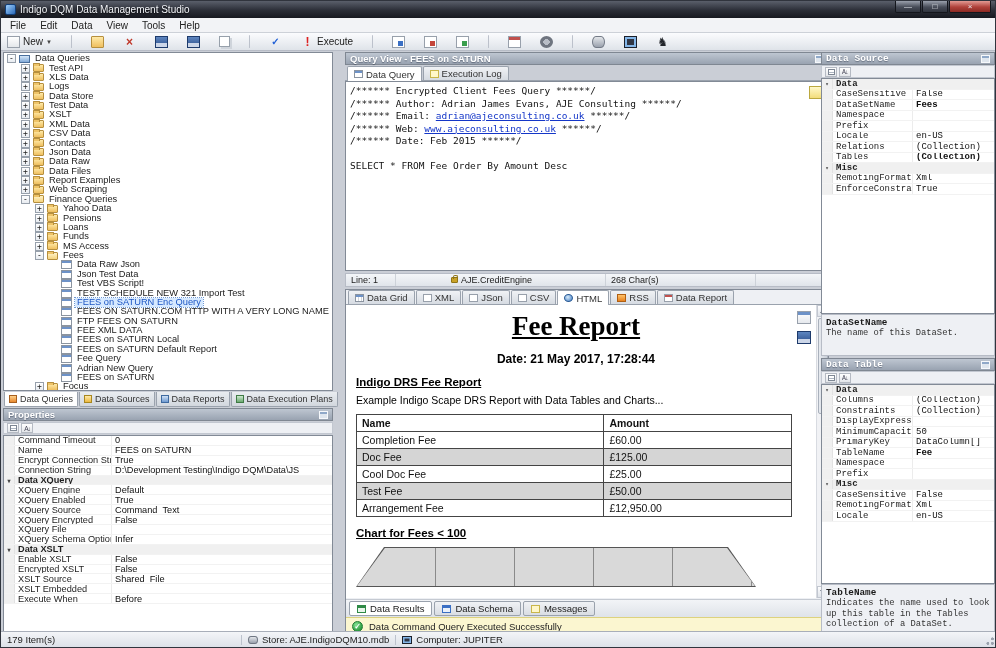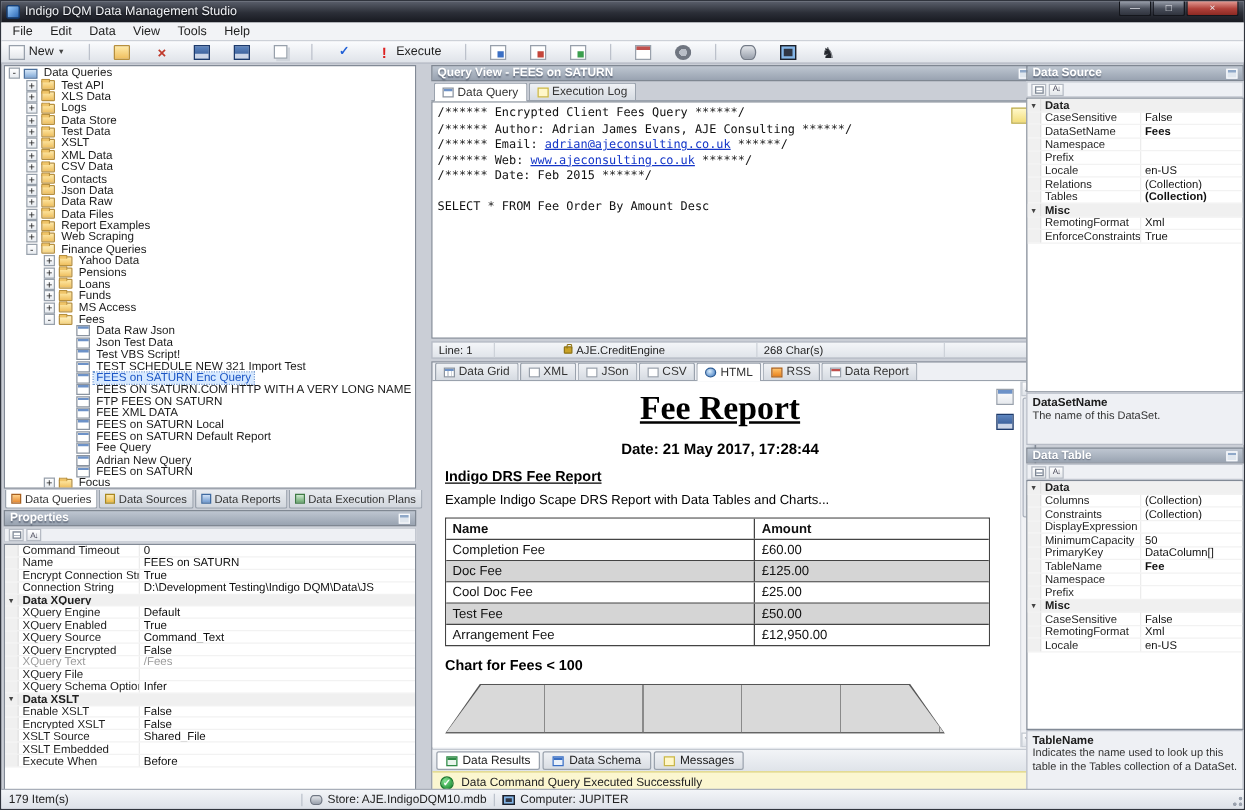--- a/index.html
+++ b/index.html
@@ -120,21 +120,21 @@
   .rep-p{font-size:10.5px;margin-top:6px;}
   .fee-table{border:1px solid #444;margin-top:8px;width:436px;}
   .fee-row{display:flex;border-bottom:1px solid #444;background:#fff;}
   .fee-row:last-child{border-bottom:none;}
   .fee-cell{padding:2px 5px;font-size:10.5px;color:#111;}
   .fee-cell.name{width:57%;border-right:1px solid #444;}
   .fee-cell.amount{width:43%;}
   .fee-head .fee-cell{font-weight:bold;}
   .fee-body > div:nth-of-type(even){background:#d5d5d5;}
   .fee-total .amount{font-weight:bold;text-decoration:underline;text-align:center;display:block;}
-  .chart-h{font-size:11.5px;font-weight:bold;margin-top:10px;}
+  .chart-h{font-size:11.5px;font-weight:bold;text-decoration:underline;margin-top:10px;}
   .chart-floor{width:400px;height:40px;margin-top:8px;position:relative;background:#555;clip-path:polygon(7% 0,93% 0,100% 100%,0 100%);}
   .chart-floor-inner{position:absolute;inset:1px;background:#d9d9d9;clip-path:polygon(7% 0,93% 0,100% 100%,0 100%);background-image:repeating-linear-gradient(90deg,transparent 0 78px,#8a8a8a 78px 79px);}
   .report-tools{position:absolute;right:17px;top:6px;display:flex;flex-direction:column;gap:7px;}
   .rtool{width:14px;height:13px;border:1px solid #98a0ab;background:linear-gradient(#fff,#e6e9ee);}
   .rtool.print{box-shadow:inset 0 3px 0 #6d92c8;}
   .rtool.save{background:linear-gradient(#5e86c0,#2c4f8a);border-color:#1d3a6b;box-shadow:inset 0 -4px 0 #ccd6e8;}
   .vscroll{position:absolute;right:0;top:0;width:12px;height:293px;background:#f1f2f5;border-left:1px solid #d8dbe1;}
   .vs-btn{position:absolute;left:0;width:12px;height:12px;background:linear-gradient(#fdfdfe,#dfe3e9);border:1px solid #c2c7d0;display:flex;align-items:center;justify-content:center;}
   .vs-up{top:0;}.vs-down{bottom:0;}
   .arr-up{width:0;height:0;border-left:3px solid transparent;border-right:3px solid transparent;border-bottom:4px solid #5a6170;}
@@ -144,21 +144,21 @@
   .toggle{display:flex;align-items:center;gap:4px;font-size:9.5px;padding:1px 7px;border:1px solid #9aa2ad;background:linear-gradient(#f0f2f5,#d9dde3);border-radius:2px;color:#222;white-space:nowrap;}
   .toggle.active{background:#fff;}
   .tg-ic{width:9px;height:8px;flex:none;}
   .tg-ic.g-results{background:#e9f5ec;border:1px solid #2f8a46;background-image:linear-gradient(#2f8a46 0 2px,transparent 2px);}
   .tg-ic.g-schema{background:#eaf1fa;border:1px solid #3a6fc4;background-image:linear-gradient(#3a6fc4 0 2px,transparent 2px);}
   .tg-ic.g-messages{background:#fff7c9;border:1px solid #c9b64b;}
   .res-status{position:absolute;left:0;top:327px;width:100%;height:17px;background:#fbf6d0;border-top:1px solid #ddd27e;display:flex;align-items:center;gap:6px;padding:0 6px;font-size:9.5px;color:#222;}
   .okdot{width:11px;height:11px;border-radius:50%;background:radial-gradient(circle at 35% 30%,#86e495,#2f9e44 70%);border:1px solid #1f7a32;color:#fff;font-size:8px;line-height:10px;text-align:center;font-weight:bold;flex:none;}
 
   
-  .right-panel{position:absolute;left:820px;top:51px;width:174px;height:581px;}
+  .right-panel{position:absolute;left:820px;top:51px;width:174px;height:581px;font-family:Liberation Mono, monospace;}
   .ds-hdr{left:0;top:0;width:174px;height:13px;}
   .ds-tb{left:0;top:13px;width:174px;height:13px;}
   .rgrid{position:absolute;left:0;width:174px;background:#fff;border:1px solid #828a96;overflow:hidden;}
   .ds-grid{top:26px;height:236px;}
   .rgrid .prow{height:10.5px;font-size:9px;}
   .rgrid .pname{width:80px;}
   .desc{position:absolute;left:0;width:174px;background:#eef0f4;border:1px solid #b7bcc6;padding:2px 4px;overflow:hidden;}
   .ds-desc{top:262px;height:42px;}
   .desc-title{font-size:9.3px;font-weight:bold;color:#1b1b1b;}
   .desc-text{font-size:8.8px;color:#333;line-height:10.5px;}
@@ -629,25 +629,20 @@
           <span class="pname">XQuery Source</span>
           <span class="pval">Command_Text</span>
         </div>
 
         <div class="prow">
           <span class="pgut"></span>
           <span class="pname">XQuery Encrypted</span>
           <span class="pval">False</span>
         </div>
 
-        <div class="prow muted">
-          <span class="pgut"></span>
-          <span class="pname">XQuery Text</span>
-          <span class="pval">/Fees</span>
-        </div>
 
         <div class="prow">
           <span class="pgut"></span>
           <span class="pname">XQuery File</span>
           <span class="pval"></span>
         </div>
 
         <div class="prow">
           <span class="pgut"></span>
           <span class="pname">XQuery Schema Option</span>

